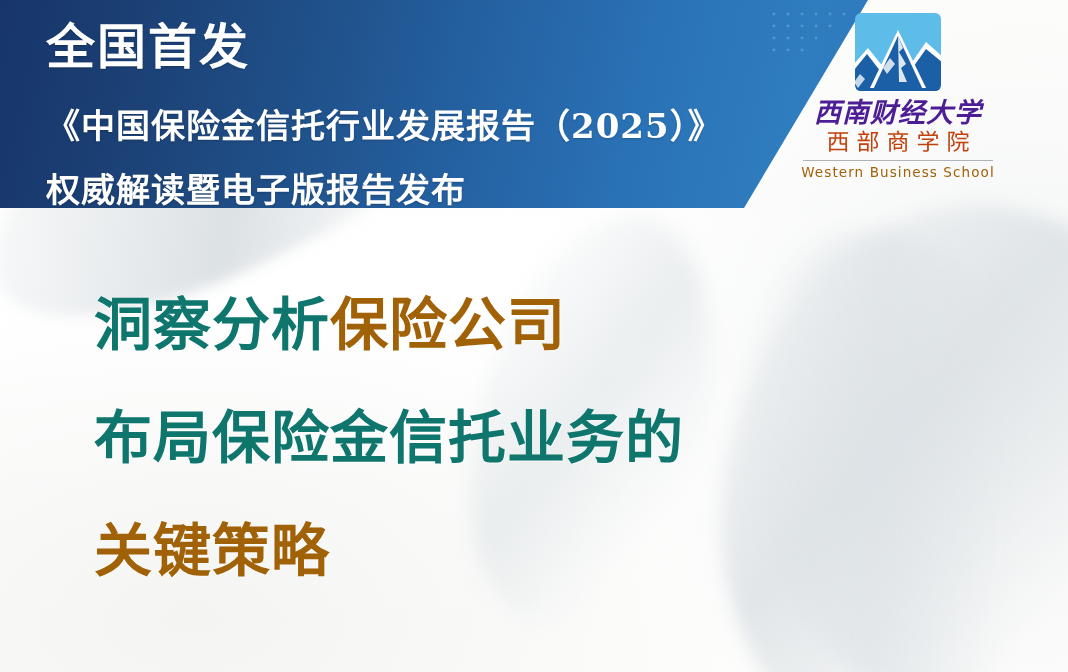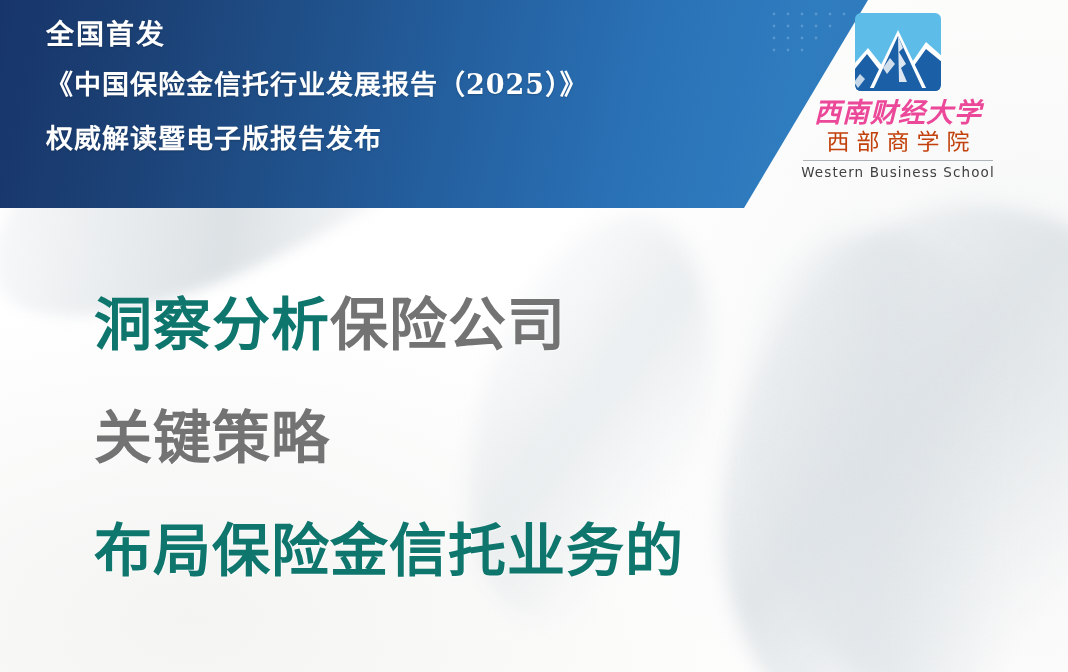--- a/index.html
+++ b/index.html
@@ -104,30 +104,30 @@
   .header-text {
     position: absolute;
     left: 46px;
     top: 18px;
     width: 700px;
     color: #ffffff;
   }
   .kicker {
     font-family: "DejaVu Serif", "Liberation Serif", serif;
     font-weight: bold;
-    font-size: 28px;
+    font-size: 49px;
     letter-spacing: 2px;
     line-height: 1.22;
-    margin: 0 0 14px 0;
+    margin: 0 0 24px 0;
     text-shadow: 0 1px 2px rgba(0,0,0,0.22);
   }
   .subline {
     font-family: "DejaVu Serif", "Liberation Serif", serif;
     font-weight: bold;
-    font-size: 27px;
+    font-size: 34px;
     letter-spacing: 1px;
     line-height: 1.42;
     margin: 0;
     text-shadow: 0 1px 2px rgba(0,0,0,0.2);
     white-space: nowrap;
   }
   .subline + .subline { margin-top: 16px; }
 
   
   .logo-block {
@@ -144,21 +144,21 @@
     display: block;
     border-radius: 6px;
     overflow: hidden;
   }
   .logo-cn-main {
     font-family: "DejaVu Serif", "Liberation Serif", serif;
     font-weight: bold;
     font-style: italic;
     font-size: 27px;
     letter-spacing: 1px;
-    color: #ec4899;
+    color: #4c1d95;
     line-height: 1.12;
     white-space: nowrap;
   }
   .logo-cn-sub {
     font-family: "DejaVu Sans", "Liberation Sans", sans-serif;
     font-size: 23px;
     letter-spacing: 7px;
     color: #c2410c;
     line-height: 1.25;
     padding-left: 7px;
@@ -167,21 +167,21 @@
   .logo-rule {
     width: 190px;
     height: 1px;
     background: #aeb3b7;
     margin: 3px auto 3px auto;
   }
   .logo-en {
     font-family: "DejaVu Sans", "Liberation Sans", sans-serif;
     font-size: 13.5px;
     letter-spacing: 1.1px;
-    color: #404040;
+    color: #a16207;
     white-space: nowrap;
   }
 
   
   .headline {
     position: absolute;
     left: 94px;
     top: 296px;
     width: 900px;
   }
@@ -193,21 +193,21 @@
     letter-spacing: 1px;
     white-space: nowrap;
     margin: 0;
   }
   .hl-line + .hl-line { margin-top: 55px; }
   .hl-navy {
     color: #0f766e;
     text-shadow: 1px 1px 0 rgba(255,255,255,0.55);
   }
   .hl-gold {
-    color: #737373;
+    color: #a16207;
     text-shadow: 1px 1px 0 rgba(255,255,255,0.55);
   }
 </style>
 </head>
 <body>
 
 <div class="poster">
 
   <div class="bg-base"></div>
   <div class="swoosh swoosh-a"></div>
@@ -272,17 +272,17 @@
       </g>
     </svg>
     <div class="logo-cn-main">西南财经大学</div>
     <div class="logo-cn-sub">西部商学院</div>
     <div class="logo-rule"></div>
     <div class="logo-en">Western  Business  School</div>
   </div>
 
   <div class="headline">
     <p class="hl-line"><span class="hl-navy">洞察分析</span><span class="hl-gold">保险公司</span></p>
+    <p class="hl-line hl-navy">布局保险金信托业务的</p>
     <p class="hl-line hl-gold">关键策略</p>
-    <p class="hl-line hl-navy">布局保险金信托业务的</p>
   </div>
 
 </div>
 
 </body></html>

